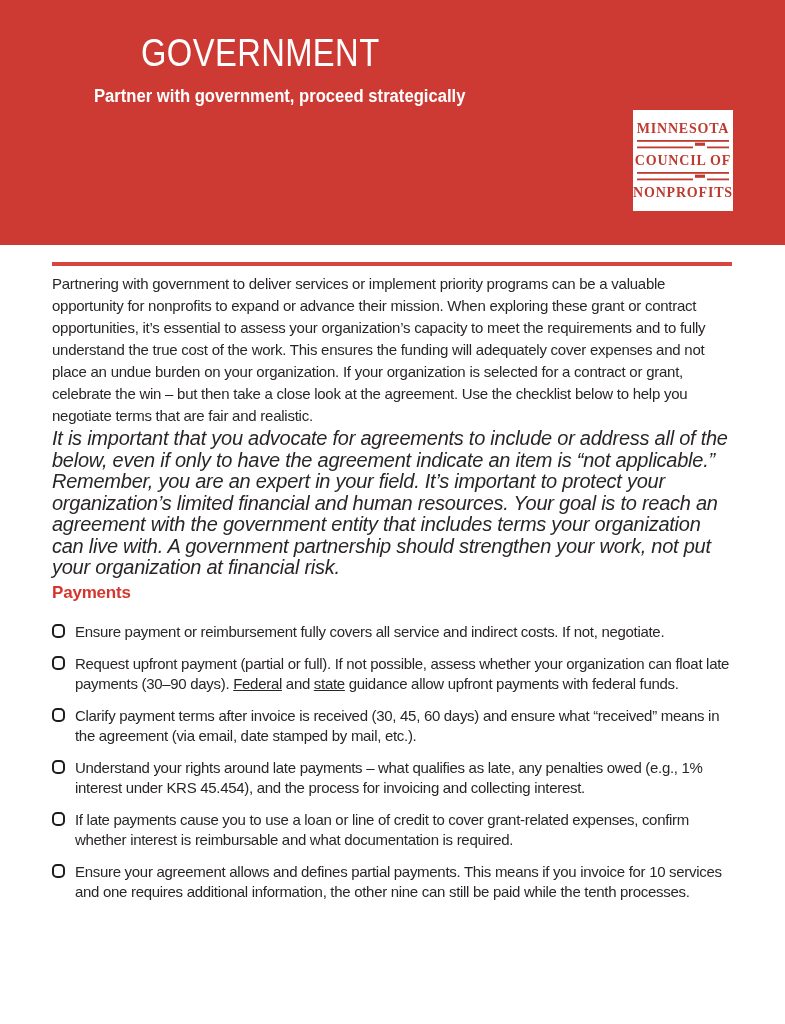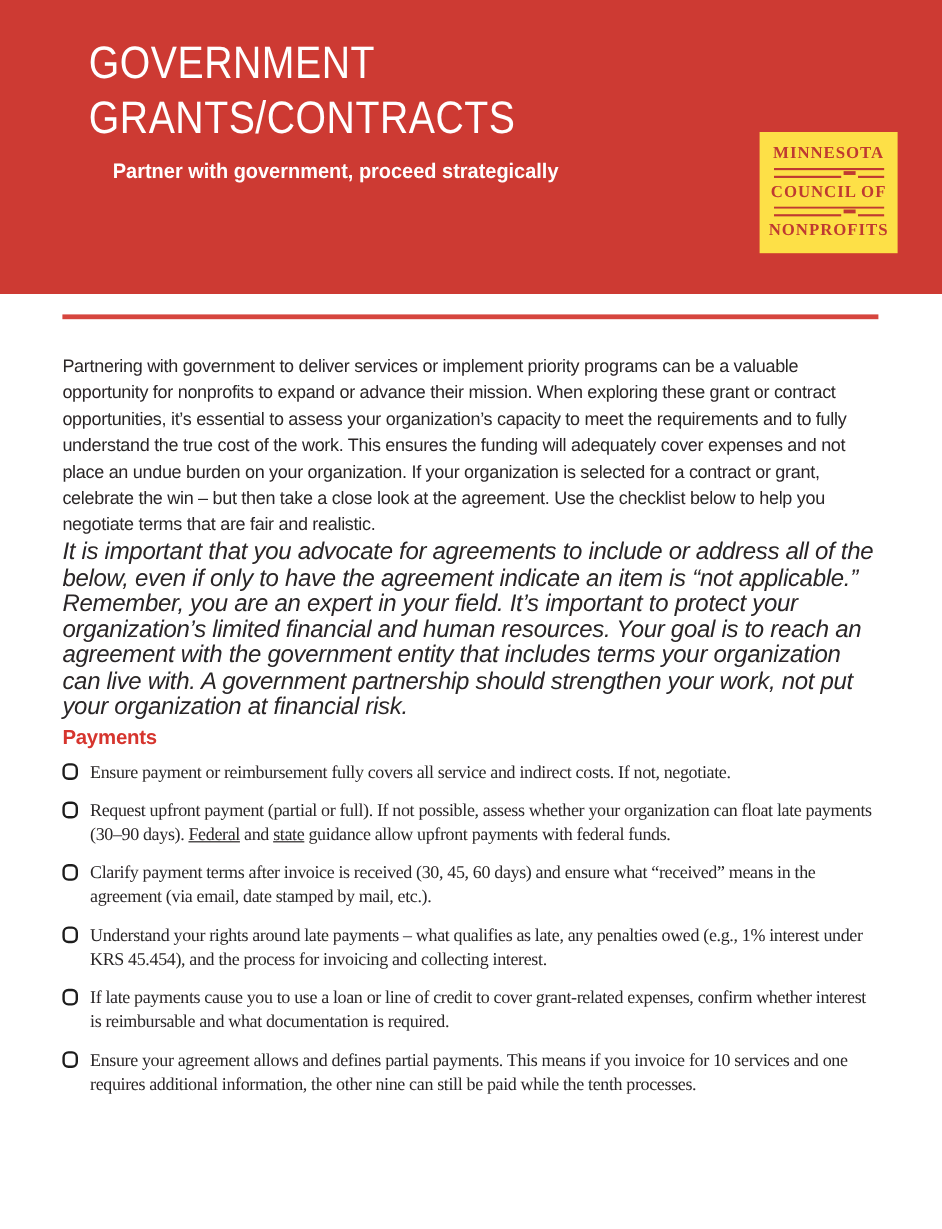--- a/index.html
+++ b/index.html
@@ -12,20 +12,21 @@
     overflow: hidden;
     position: relative;
   }
 
   
   .banner {
     position: relative;
     width: 785px;
     height: 245px;
     background: #cd3a33;
+    text-align: center;
   }
   .title-block {
     position: absolute;
     left: 74px;
     top: 30px;
     color: #ffffff;
   }
   .title-line {
     display: inline-block;
     transform: scaleX(0.86);
@@ -56,23 +57,23 @@
     font-size: 17.5px;
     font-weight: bold;
     white-space: nowrap;
   }
 
   
   .logo {
     position: absolute;
     left: 633px;
     top: 110px;
-    width: 115px;
+    width: 100px;
     height: 101px;
-    background: #fde047;
+    background: #ffffff;
     display: flex;
     flex-direction: column;
     align-items: center;
     justify-content: center;
     padding: 8px 0;
   }
   .logo-line {
     font-family: "Liberation Serif", serif;
     font-weight: bold;
     font-size: 14px;
@@ -90,21 +91,21 @@
     top: 262px;
     width: 680px;
     height: 4px;
     background: #d6453e;
   }
 
   
   .content {
     position: absolute;
     left: 52px;
-    top: 295px;
+    top: 273px;
     width: 681px;
   }
   .intro {
     font-size: 15px;
     line-height: 22px;
     letter-spacing: -0.25px;
     color: #2a2627;
   }
   h2.section-heading {
     margin-top: 16px;
@@ -130,22 +131,21 @@
   }
   h3.subsection-heading {
     margin-top: 4px;
     color: #d6352e;
     font-size: 17px;
     font-weight: bold;
     letter-spacing: -0.2px;
   }
   ul.checklist {
     list-style: none;
-    margin-top: 9px;
-    font-family: Liberation Serif, serif;
+    margin-top: 19px;
   }
   ul.checklist li {
     position: relative;
     padding-left: 23px;
     margin-bottom: 12px;
     font-size: 15px;
     line-height: 20px;
     letter-spacing: -0.3px;
     color: #2a2627;
   }
@@ -164,23 +164,20 @@
 </style>
 </head>
 <body>
 
 <div class="page">
 
   <header class="banner">
     <div class="title-block">
       <div class="title-row">
         <span class="title-line">GOVERNMENT</span>
-      </div>
-      <div class="title-row">
-        <span class="title-line">GRANTS/CONTRACTS</span>
       </div>
       <div class="subtitle-row">
         <span class="subtitle">Partner with government, proceed strategically</span>
       </div>
     </div>
 
     <div class="logo">
       <div class="logo-line">MINNESOTA</div>
       <svg class="logo-rule" width="92" height="9" viewBox="0 0 92 9" aria-hidden="true">
         <rect x="0" y="0" width="92" height="1.8" fill="#bf3a31"></rect>

